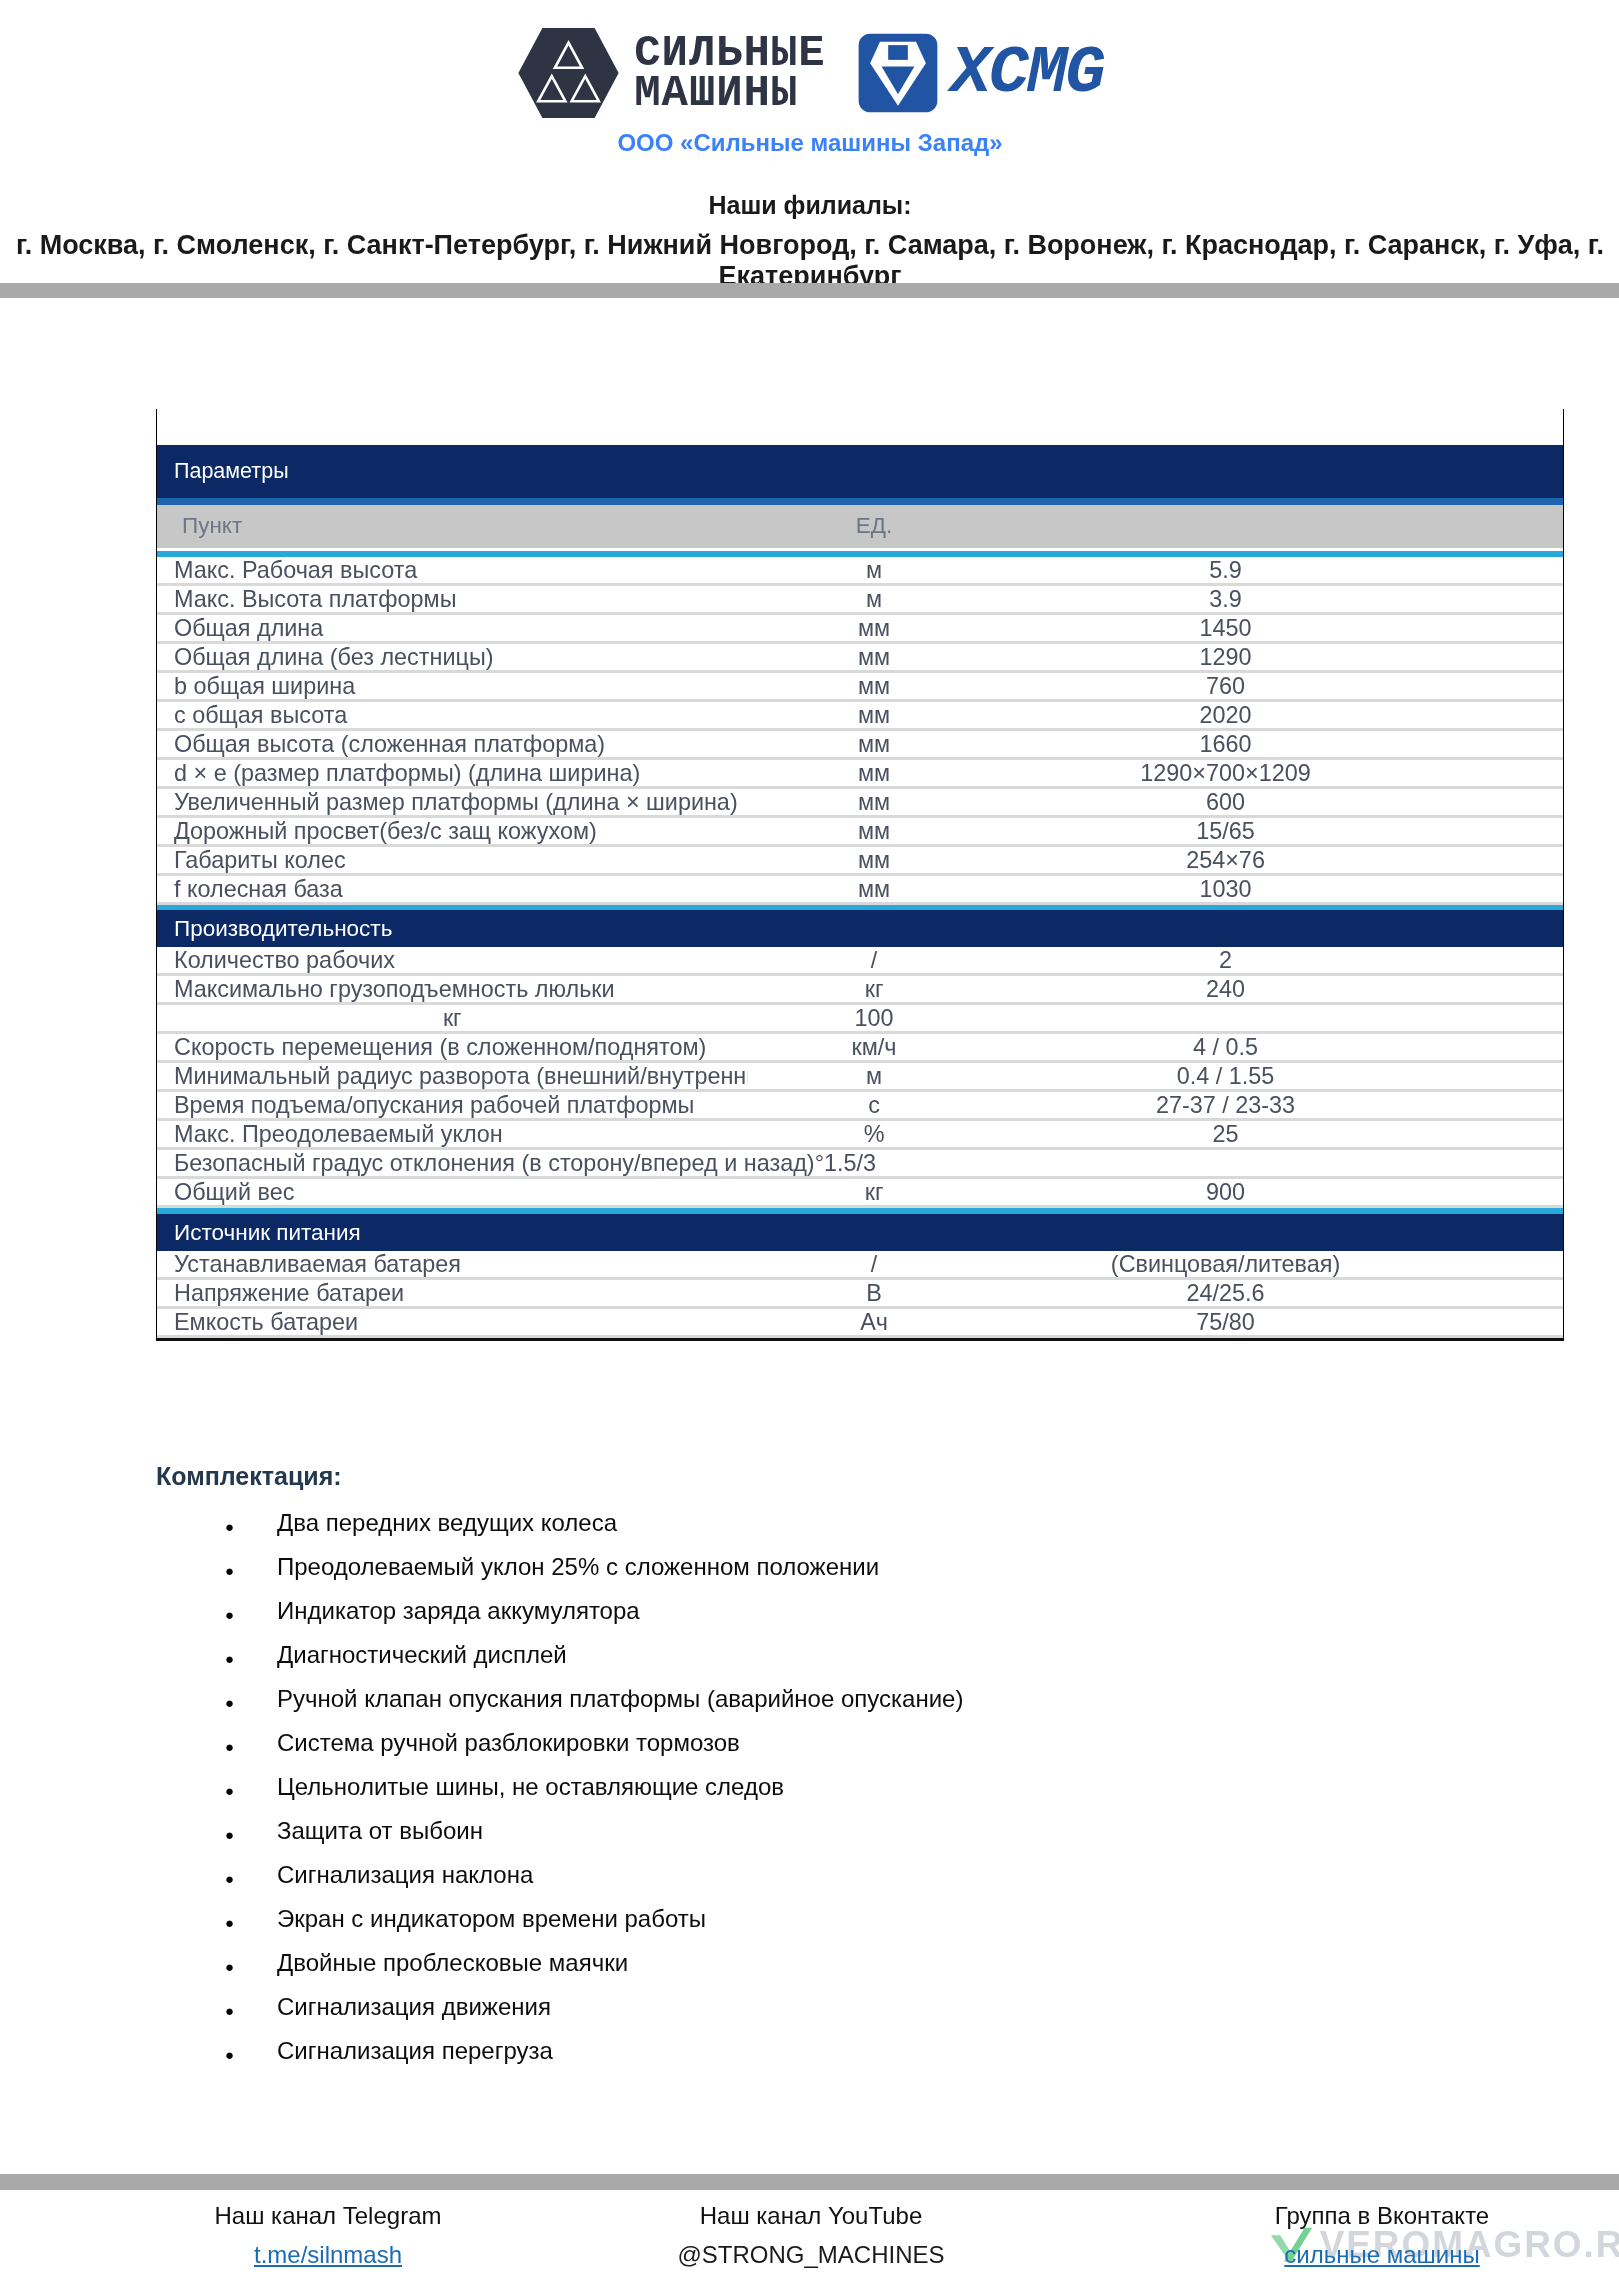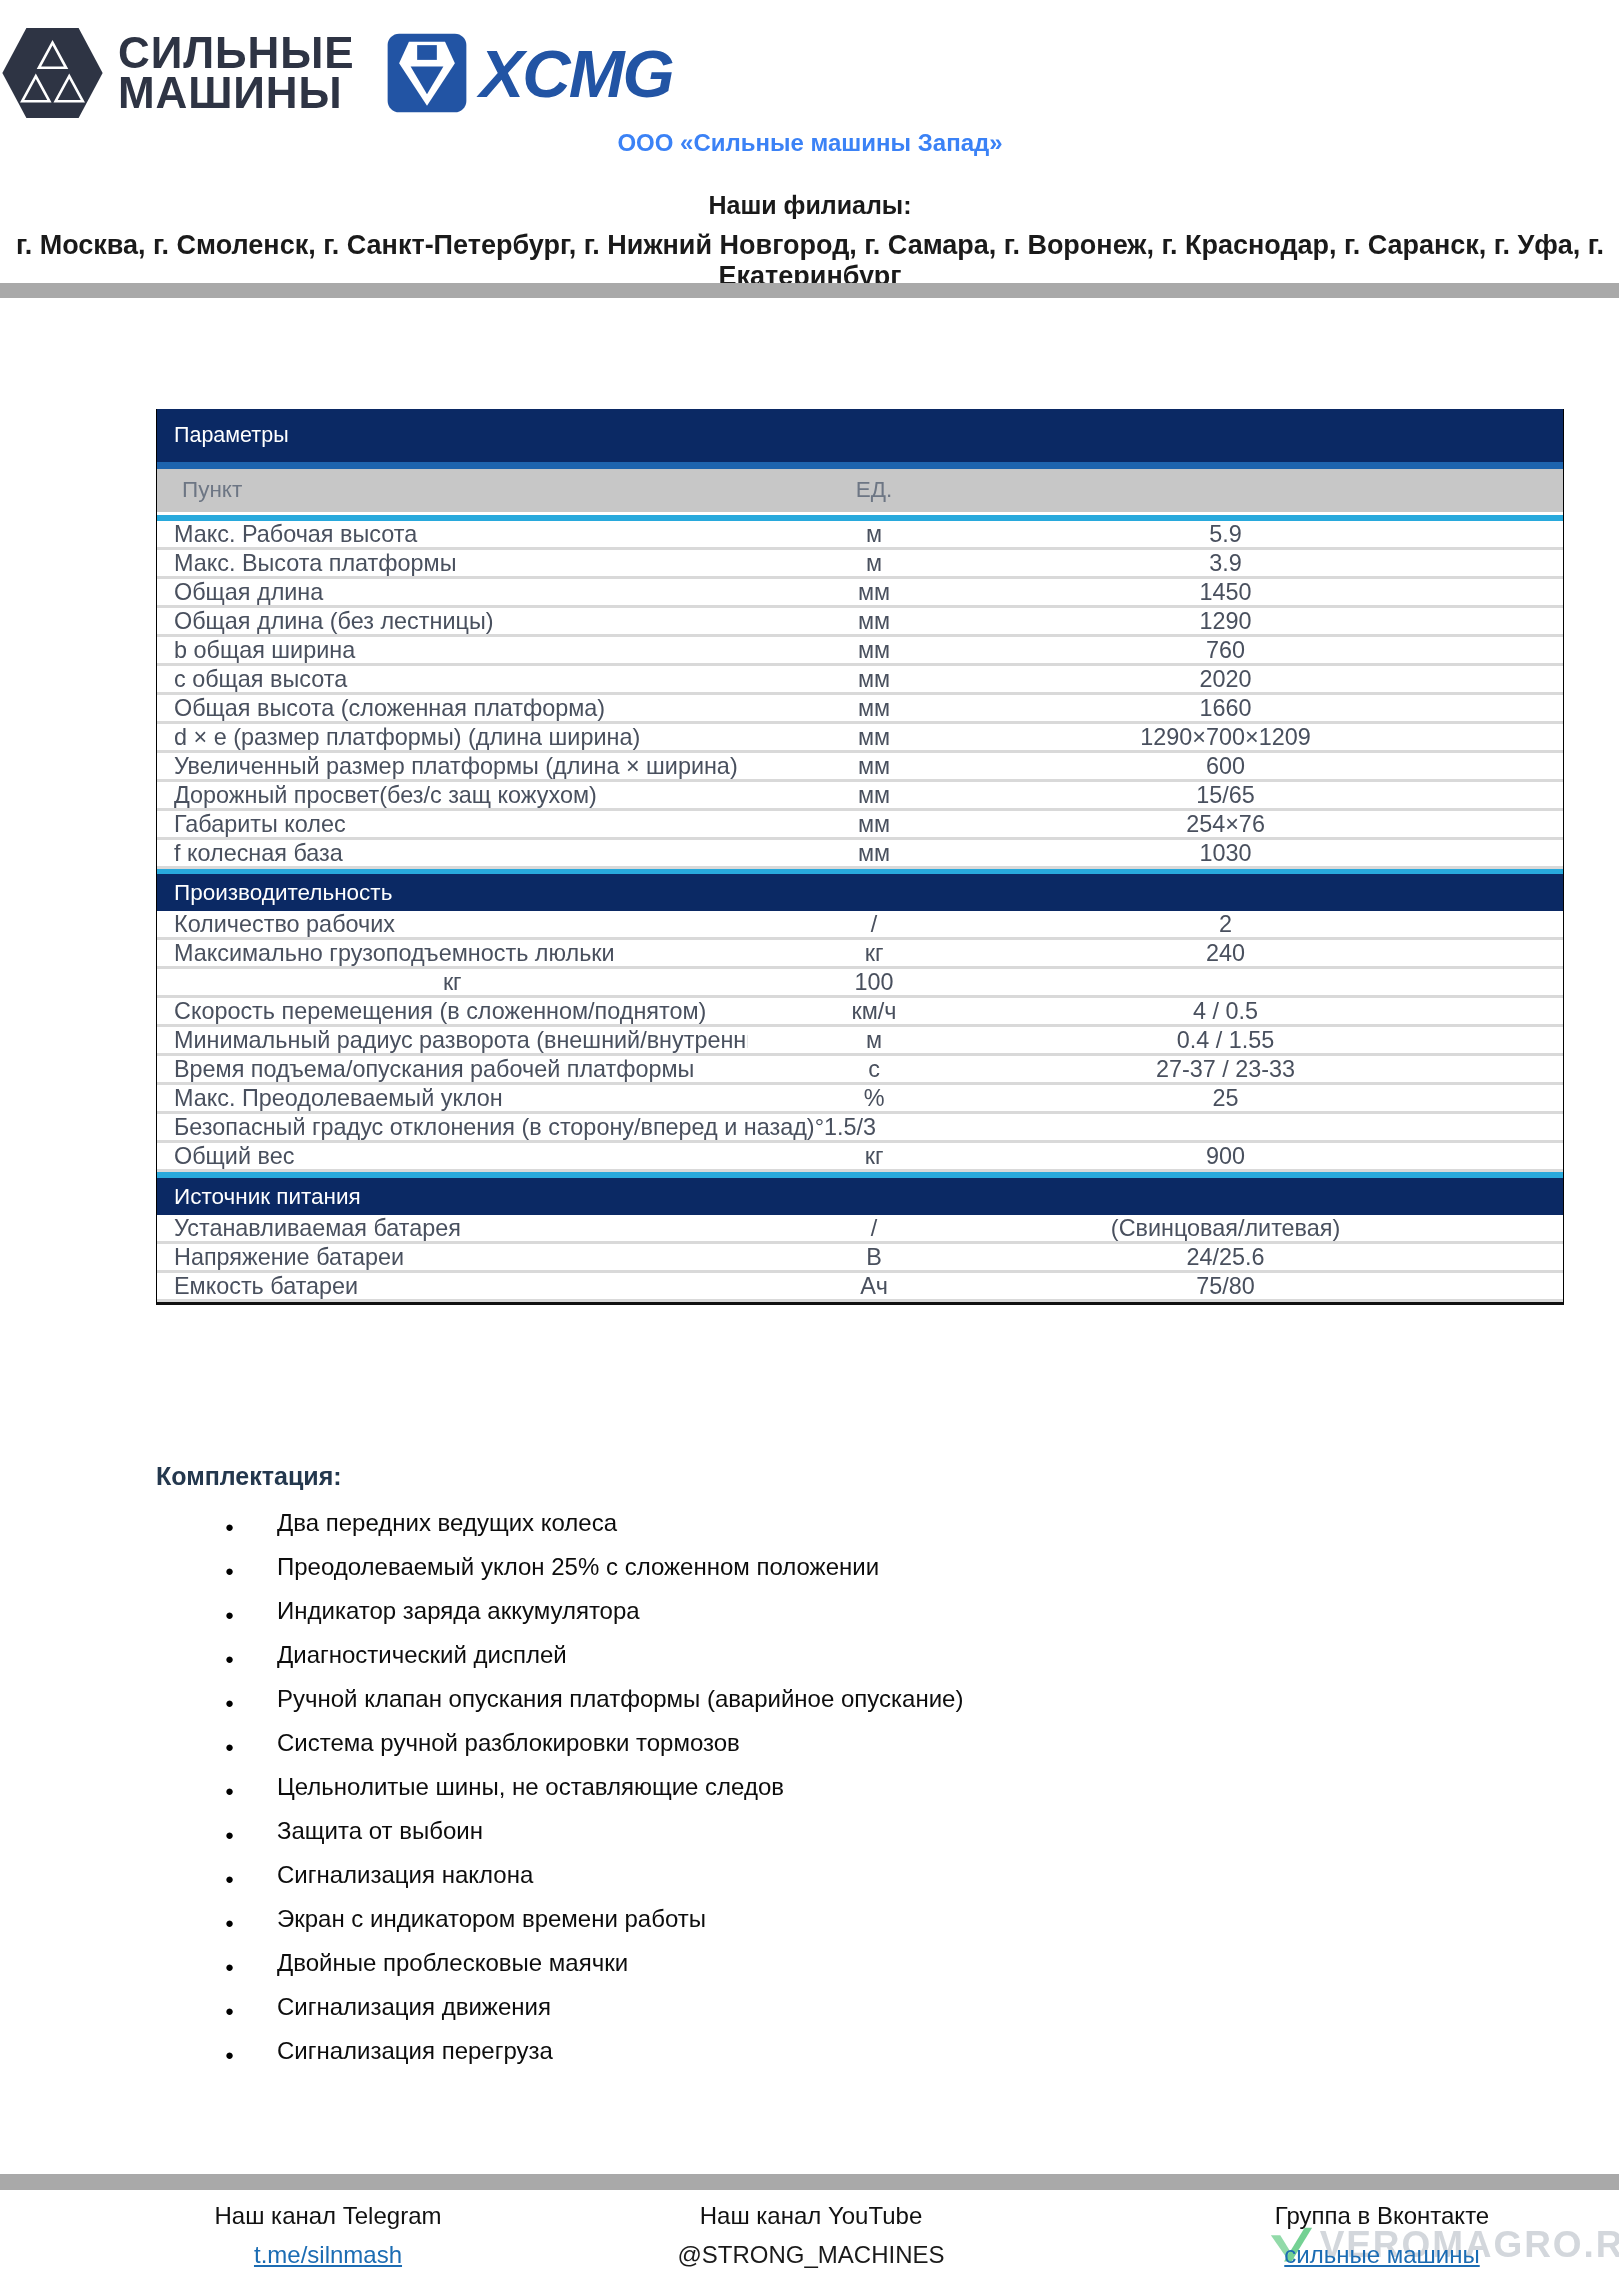--- a/index.html
+++ b/index.html
@@ -2,38 +2,38 @@
 <html style="font-size:15px"><head>
 <meta charset="utf-8">
 <style>
   * { margin:0; padding:0; box-sizing:border-box; }
   html,body { background:#ffffff; }
   body { font-family:"Liberation Sans", sans-serif; color:#1a1a1a; }
   .page { position:relative; width:1620px; height:2290px; background:#fff; overflow:hidden; }
 
   
   .hdr { position:absolute; top:26px; left:0; width:100%; text-align:center; }
-  .logo-row { display:flex; justify-content:flex-start; align-items:center; gap:32px; }
+  .logo-row { display:flex; justify-content:center; align-items:center; gap:32px;font-family:Liberation Mono, monospace; }
   .brand { display:flex; align-items:center; gap:13px; }
   .brand-text { text-align:left; font-weight:800; font-size:44px; line-height:.92;
                 letter-spacing:0.9px; color:#2e3444; }
   .xcmg { display:flex; align-items:center; gap:11px; }
   .xcmg-text { font-weight:800; font-style:italic; font-size:67px; letter-spacing:-1.9px; color:#2254a4; }
   .company { margin-top:9.4px; font-size:24px; font-weight:700; color:#3b82f6; }
   .branches-label { margin-top:34px; font-size:25px; font-weight:700; }
   .branches { margin-top:9.4px; font-size:27px; font-weight:700; }
   .bar { position:absolute; left:0; width:100%; height:15px; background:#a9a9a9; }
   .bar-top { top:283px; }
   .bar-bottom { top:2174px; height:16px; }
 
   
   .spec { position:absolute; top:409px; left:156px; width:1408px;
           border-left:1.9px solid #000; border-right:1.9px solid #000; border-bottom:3.7px solid #111; }
   .band-title { height:53px; background:#0b2964; color:#fff; display:flex; align-items:center;
-                padding-left:17px; font-size:21.5px; }
+                padding-left:17px; font-size:21.5px;margin-top:36px; }
   .blue-line { height:6.6px; background:#1e64ae; }
   .band-cols { height:43px; background:#c7c7c7; color:#6d7684; font-size:22.5px;
                display:grid; grid-template-columns:42% 18% 32% 8%; align-items:center; }
   .band-cols .c1 { padding-left:25px; }
   .band-cols .c2 { text-align:center; }
   .gap { height:3.7px; background:#fff; }
   .cyan-line { height:5.6px; background:#28a9dc; }
   .t-row { display:grid; grid-template-columns:42% 18% 32% 8%; align-items:center;
            height:29px; background:#fff; border-bottom:3.7px solid #d9d9d9;
            font-size:23.4px; color:#49505e; }

